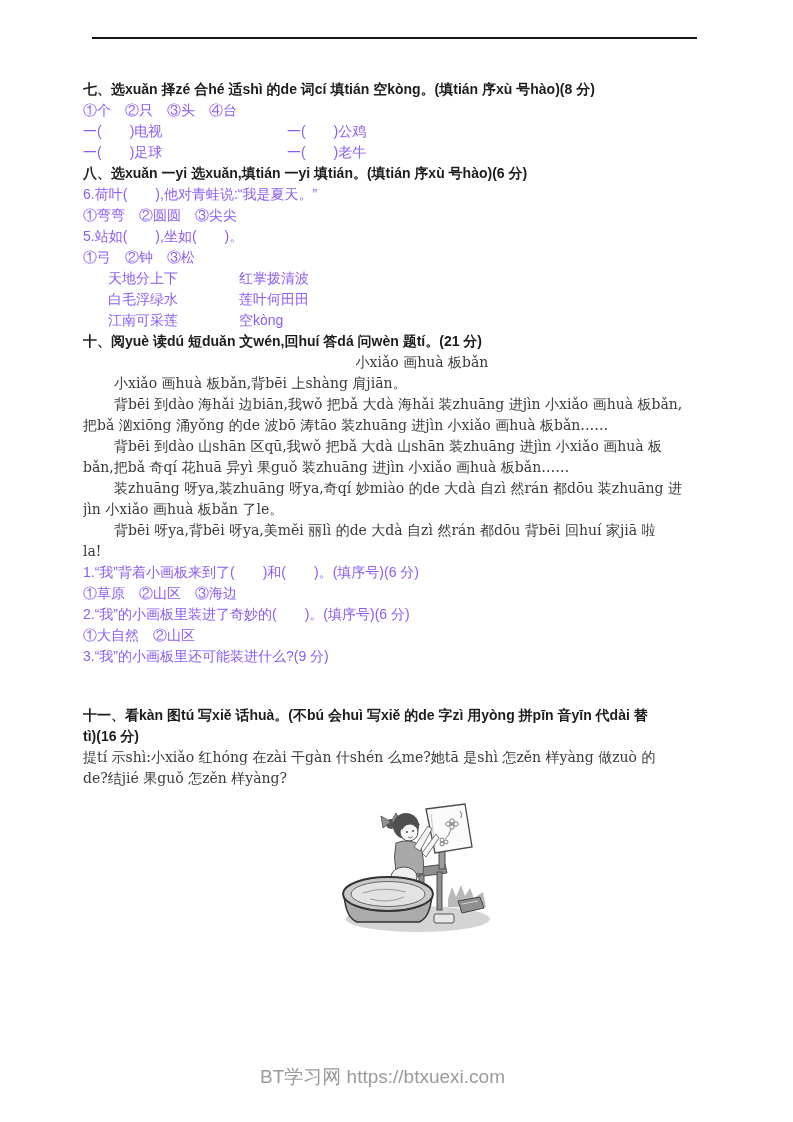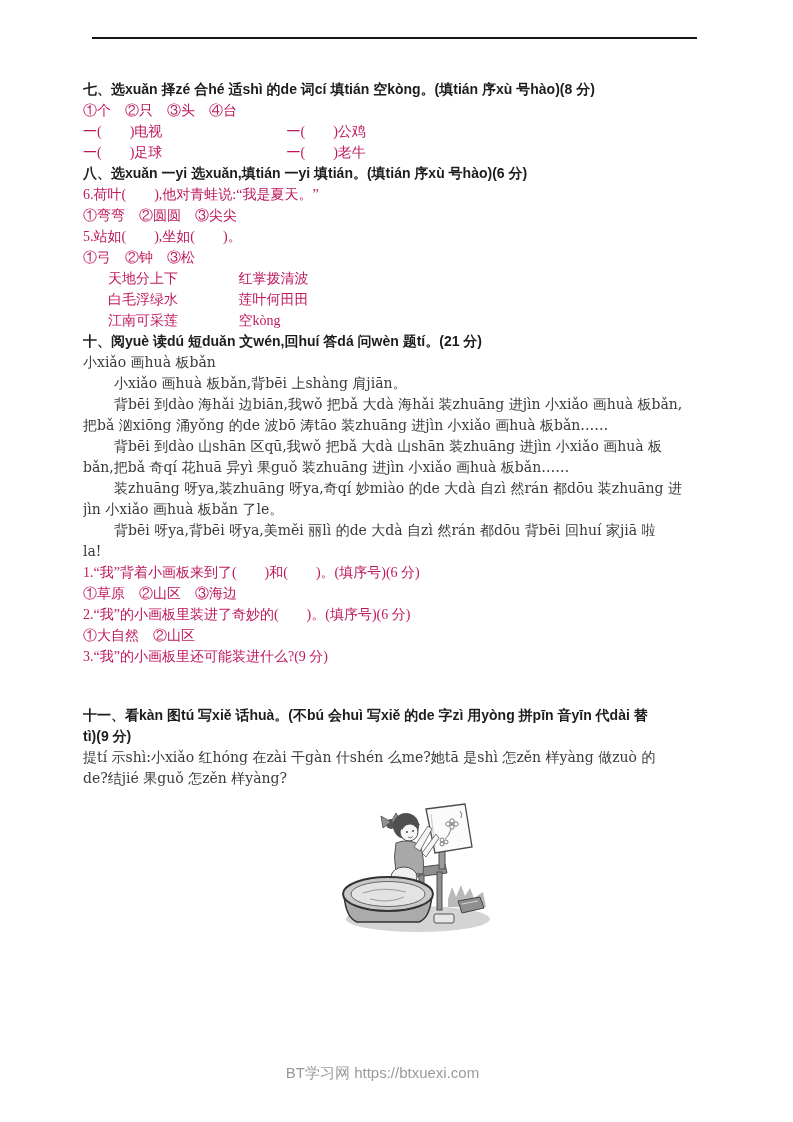--- a/index.html
+++ b/index.html
@@ -4,32 +4,32 @@
 <style>
   html,body{margin:0;padding:0;}
   body{
     width:793px;height:1122px;background:#ffffff;position:relative;
     font-family:"Liberation Serif", serif;color:#262626;overflow:hidden;
   }
   .rule{position:absolute;left:92px;top:37px;width:605px;height:2px;background:#161616;}
   .content{position:absolute;left:63px;top:79px;width:678px;overflow:hidden;margin-left:20px;}
   .ln{font-size:14px;line-height:21px;height:21px;white-space:nowrap;}
   .hei{font-family:"Liberation Sans", sans-serif;font-weight:700;color:#1c1c1c;}
-  .song{font-family:Liberation Serif, serif;color:#be185d;}
+  .song{font-family:Liberation Sans, sans-serif;color:#8b5cf6;}
   .kai{font-family:"DejaVu Serif", serif;color:#3a3a3a;}
   .indent{padding-left:31px;}
-  .center{text-align:left;white-space:nowrap;}
+  .center{text-align:center;white-space:nowrap;}
   .row7 .cl{display:inline-block;width:200px;}
   .row9{padding-left:25px;}
   .row9 .cl{display:inline-block;width:127px;}
   .sec11{margin-top:38px;}
   .figure{margin-top:6px;margin-left:255px;width:155px;height:140px;}
   .footer{
     position:absolute;left:0;top:1064px;width:765px;text-align:center;
-    font-family:"Liberation Sans", sans-serif;font-size:15px;color:#9a9a9a;
+    font-family:"Liberation Sans", sans-serif;font-size:19px;color:#9a9a9a;
   }
 </style>
 </head>
 <body>
 
 <div class="rule"></div>
 
 <div class="content">
 
   <div class="ln hei">七、选xuǎn 择zé 合hé 适shì 的de 词cí 填tián 空kòng。(填tián 序xù 号hào)(8 分)</div>
@@ -73,21 +73,21 @@
   <div class="ln kai">jìn 小xiǎo 画huà 板bǎn 了le。</div>
   <div class="ln kai indent">背bēi 呀ya,背bēi 呀ya,美měi 丽lì 的de 大dà 自zì 然rán 都dōu 背bēi 回huí 家jiā 啦</div>
   <div class="ln kai">la!</div>
   <div class="ln song">1.“我”背着小画板来到了(　　)和(　　)。(填序号)(6 分)</div>
   <div class="ln song">①草原　②山区　③海边</div>
   <div class="ln song">2.“我”的小画板里装进了奇妙的(　　)。(填序号)(6 分)</div>
   <div class="ln song">①大自然　②山区</div>
   <div class="ln song">3.“我”的小画板里还可能装进什么?(9 分)</div>
 
   <div class="ln hei sec11">十一、看kàn 图tú 写xiě 话huà。(不bú 会huì 写xiě 的de 字zì 用yòng 拼pīn 音yīn 代dài 替</div>
-  <div class="ln hei">tì)(9 分)</div>
+  <div class="ln hei">tì)(16 分)</div>
   <div class="ln kai">提tí 示shì:小xiǎo 红hóng 在zài 干gàn 什shén 么me?她tā 是shì 怎zěn 样yàng 做zuò 的</div>
   <div class="ln kai">de?结jié 果guǒ 怎zěn 样yàng?</div>
 
   <div class="figure">
     <svg viewBox="0 0 155 140" width="155" height="140" xmlns="http://www.w3.org/2000/svg">
 
       <ellipse cx="80" cy="124" rx="72" ry="13" fill="#d4d4d4"></ellipse>
 
       <polygon points="110,104 114,92 118,102 123,90 127,101 132,93 136,103 145,97 148,112 110,112" fill="#b9b9b9"></polygon>
 

